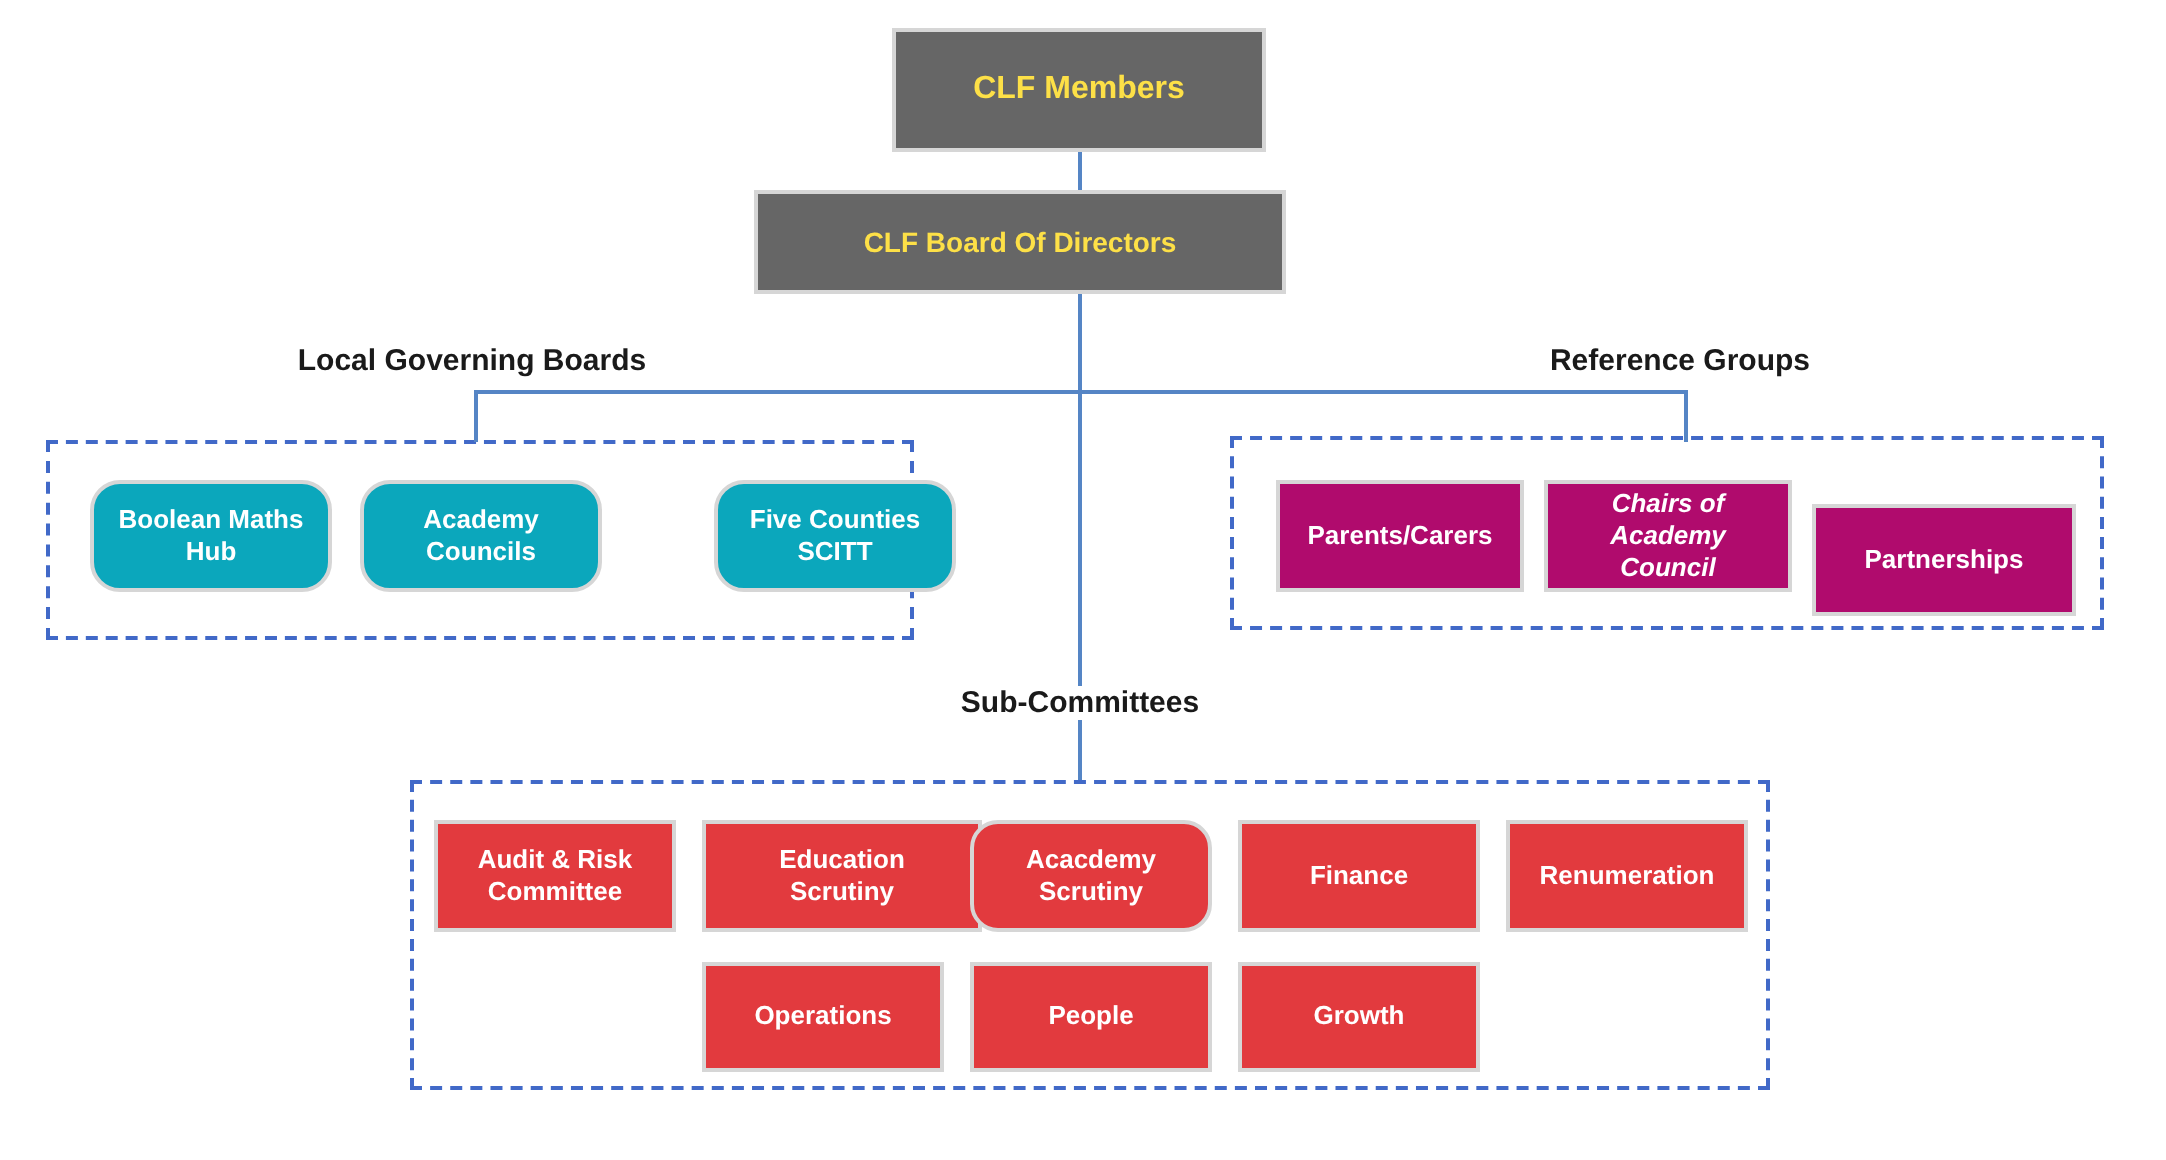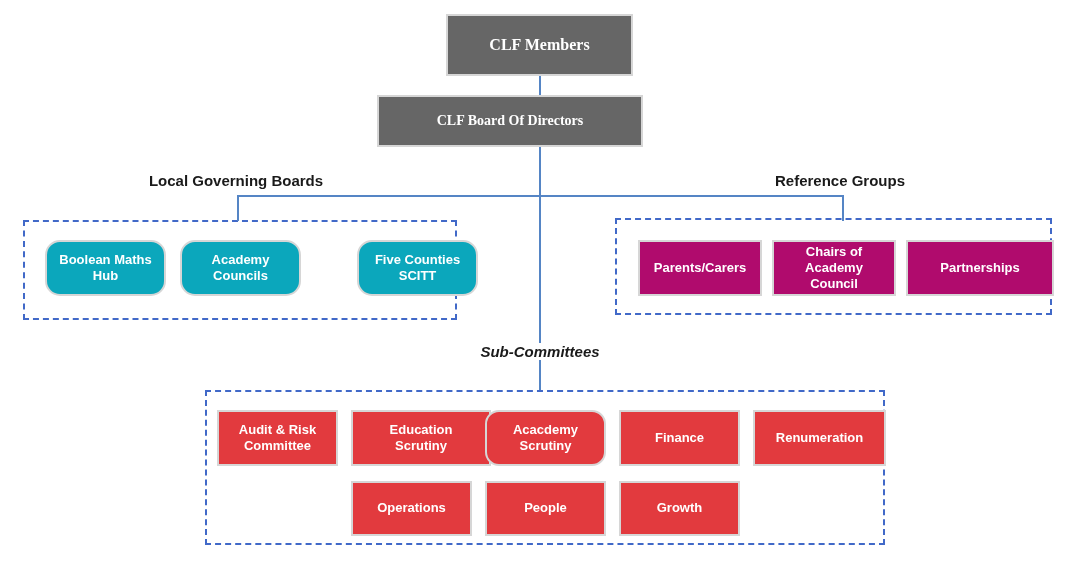--- a/index.html
+++ b/index.html
@@ -7,29 +7,28 @@
     position: relative;
     width: 1083px;
     height: 580px;
     background: #ffffff;
     font-family: "Liberation Sans", sans-serif;
     overflow: hidden;
   }
   .gray-node {
     position: absolute;
     background: var(--node_gray, #666);
-    color: #ffffff;
+    color: #fde047;
     border: 2px solid var(--box_border, #d9d9d9);
     display: flex;
     align-items: center;
     justify-content: center;
     font-weight: 600;
     box-sizing: border-box;
     text-align: right;
-    font-family: Liberation Serif, serif;
   }
   #node-members { left: 446px; top: 14px; width: 187px; height: 62px; font-size: 16px; }
   #node-board   { left: 377px; top: 95px; width: 266px; height: 52px; font-size: 14px; }
 
   .connector { position: absolute; background: var(--connector, #5585C5); z-index: 1; }
   #conn-top        { left: 539px; top: 76px;  width: 2px;   height: 19px; }
   #conn-mid        { left: 539px; top: 147px; width: 2px;   height: 243px; }
   #conn-branch     { left: 237px; top: 195px; width: 607px; height: 2px; }
   #conn-drop-left  { left: 237px; top: 197px; width: 2px;   height: 24px; }
   #conn-drop-right { left: 842px; top: 197px; width: 2px;   height: 24px; }
@@ -37,21 +36,21 @@
   .section-label {
     position: absolute;
     font-weight: 700;
     font-size: 15px;
     color: var(--label_text, #1a1a1a);
     text-align: center;
     z-index: 2;
   }
   #label-lgb { left: 86px;  top: 172px; width: 300px; }
   #label-rg  { left: 690px; top: 172px; width: 300px; }
-  #label-sc  { left: 450px; top: 343px; width: 180px; background: #ffffff; font-style: italic; }
+  #label-sc  { left: 450px; top: 343px; width: 180px; background: #ffffff; }
 
   .dashed-container {
     position: absolute;
     border: 2px dashed var(--dashed_border, #4169C8);
     box-sizing: border-box;
     background: transparent;
   }
   #container-lgb { left: 23px;  top: 220px; width: 434px; height: 100px; }
   #container-rg  { left: 615px; top: 218px; width: 437px; height: 97px; }
   #container-sc  { left: 205px; top: 390px; width: 680px; height: 155px; }
@@ -74,28 +73,28 @@
   }
   .teal    { background: var(--teal, #0BA7BC); border-radius: 15px; }
   .magenta { background: var(--magenta, #B00B6D); }
   .red     { background: var(--red, #E23A3E); }
 
   #t1 { left: 45px;  top: 240px; width: 121px; height: 56px; }
   #t2 { left: 180px; top: 240px; width: 121px; height: 56px; }
   #t3 { left: 329px; top: 240px; width: 121px; height: 56px; margin-left: 28px; }
 
   #m1 { left: 638px; top: 240px; width: 124px; height: 56px; }
-  #m2 { left: 772px; top: 240px; width: 124px; height: 56px; }
-  #m3 { left: 906px; top: 240px; width: 148px; height: 56px; }
+  #m2 { left: 772px; top: 240px; width: 124px; height: 56px; font-style: italic; }
+  #m3 { left: 906px; top: 252px; width: 132px; height: 56px; }
 
   #r1 { left: 217px; top: 410px; width: 121px; height: 56px; }
   #r2 { left: 351px; top: 410px; width: 140px; height: 56px; }
   #r3 { left: 485px; top: 410px; width: 121px; height: 56px; border-radius: 14px; }
   #r4 { left: 619px; top: 410px; width: 121px; height: 56px; }
-  #r5 { left: 753px; top: 410px; width: 133px; height: 56px; }
+  #r5 { left: 753px; top: 410px; width: 121px; height: 56px; }
 
   #r6 { left: 351px; top: 481px; width: 121px; height: 55px; }
   #r7 { left: 485px; top: 481px; width: 121px; height: 55px; }
   #r8 { left: 619px; top: 481px; width: 121px; height: 55px; }
 </style>
 </head>
 <body>
 
 <div id="canvas">
 

